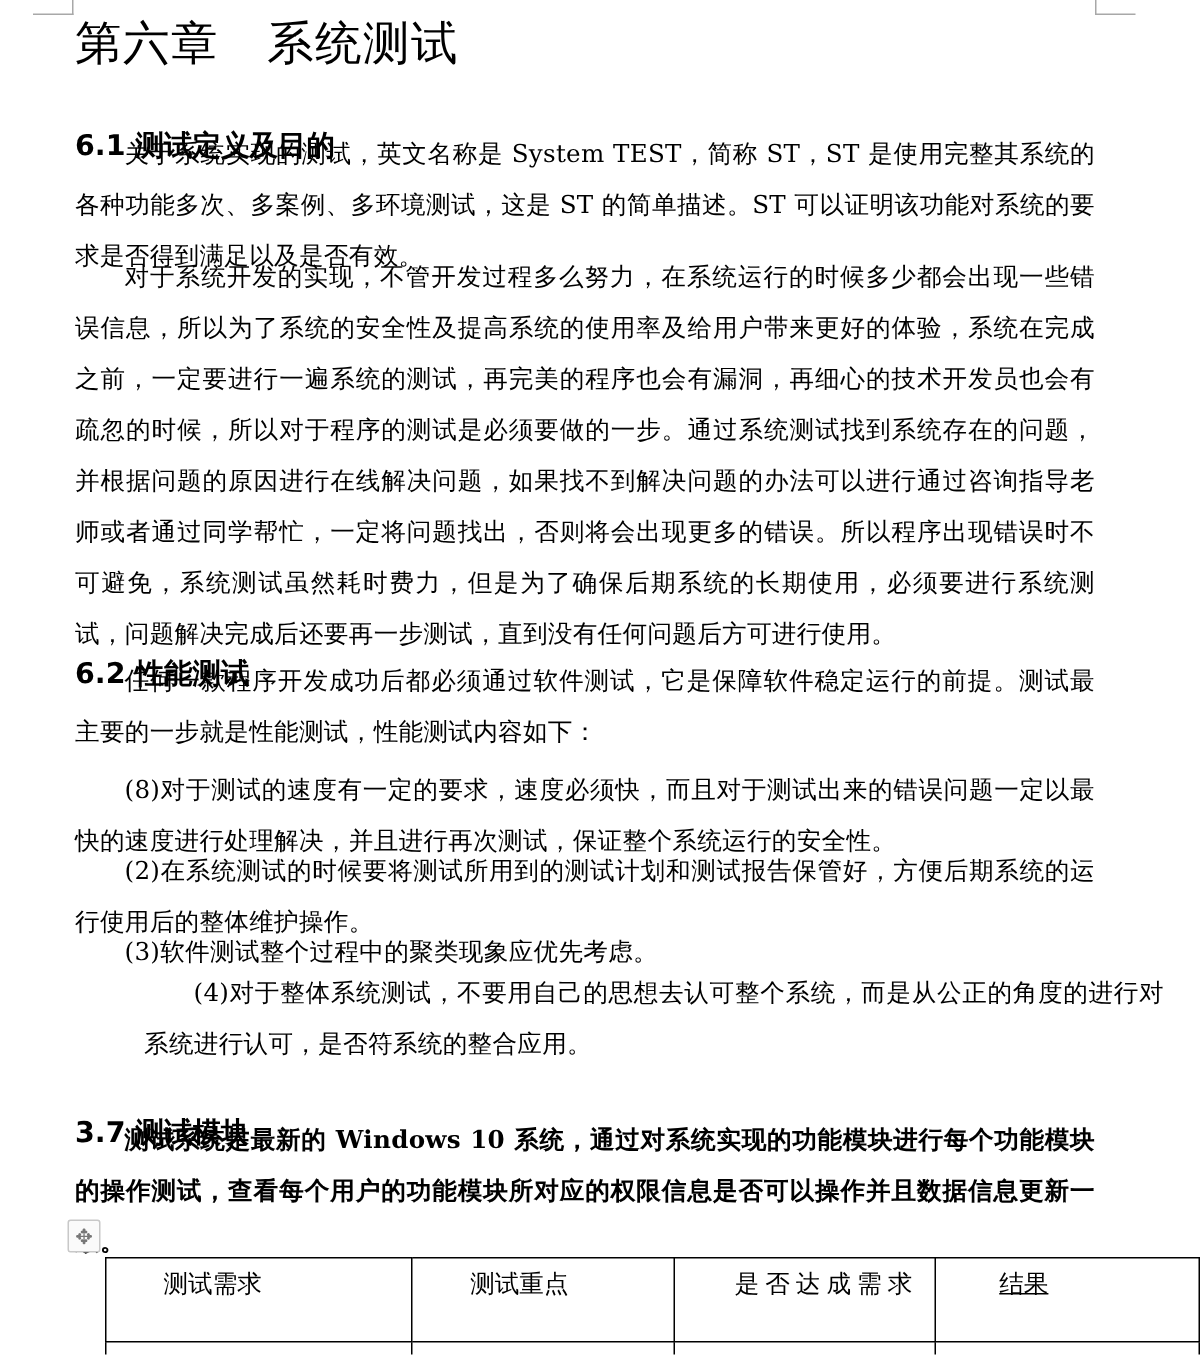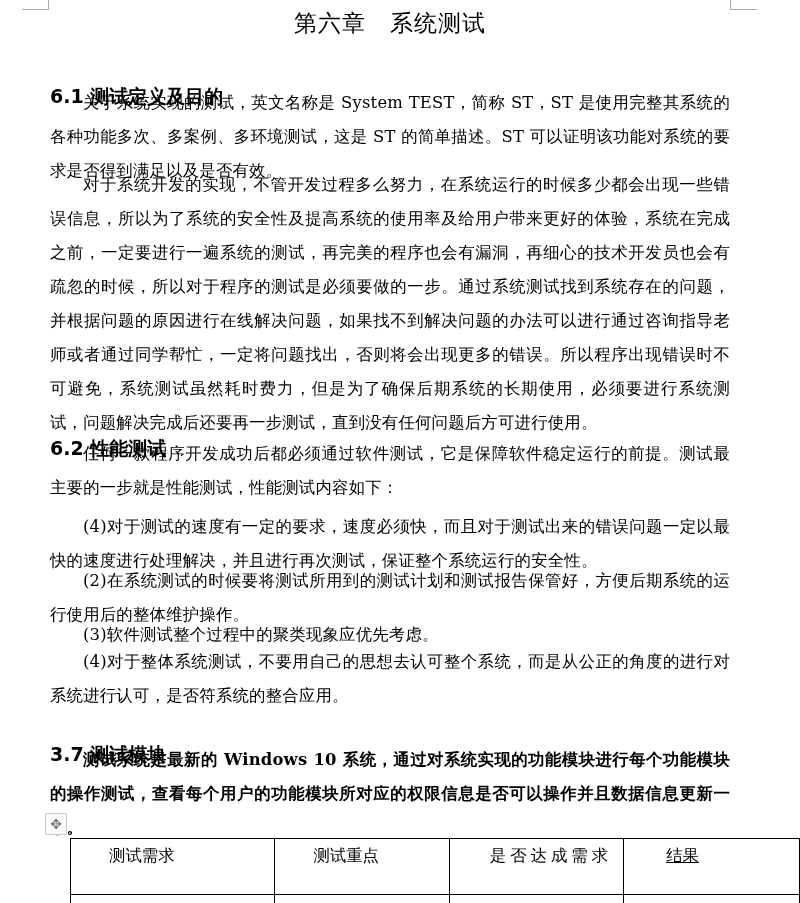--- a/index.html
+++ b/index.html
@@ -2,22 +2,22 @@
 <html><head>
 <meta charset="utf-8">
 <style>
   html, body { margin: 0; padding: 0; background: #ffffff; }
   body { width: 800px; height: 903px; overflow: hidden; position: relative;
          font-family: "DejaVu Serif", "Liberation Serif", serif; color: #000; }
   .corner { position: absolute; border-color: #a8a8a8; border-style: solid; border-width: 0; }
   .corner-tl { left: 22px; top: 0; width: 26px; height: 9px; border-right-width: 1px; border-bottom-width: 1px; }
   .corner-tr { left: 730px; top: 0; width: 26px; height: 9px; border-left-width: 1px; border-bottom-width: 1px; }
   .page { position: absolute; left: 50px; top: 0; width: 680px; }
-  .chapter-title { position: absolute; left: 0; top: 8px; width: 680px; text-align: center;
-                   font-family: Liberation Serif, serif; font-size: 23px; letter-spacing: 1px; }
+  .chapter-title { position: absolute; left: 0; top: 8px; width: 680px; 
+                   font-family: Liberation Serif, serif; font-size: 31px; letter-spacing: 1px; }
   .h2 { position: absolute; left: 0; font-family: "DejaVu Sans", "Liberation Sans", sans-serif;
         font-weight: bold; font-size: 19px; margin-top: 36px; }
   .para { position: absolute; left: 0; width: 680px; font-size: 16.4px; line-height: 34px;
           text-align: justify; text-indent: 33px; letter-spacing: 0.2px; }
   .move-handle { position: absolute; left: 45px; top: 813px; width: 20px; height: 20px;
                  border: 1px solid #c8c8c8; border-radius: 2px; background: #fafafa;
                  display: flex; align-items: center; justify-content: center; color: #777; font-size: 14px; }
   table.test-table { position: absolute; left: 70px; top: 838px; border-collapse: collapse; font-size: 16.4px; }
   table.test-table td { border: 1.3px solid #000; vertical-align: top; padding: 3px 6px; line-height: 27px; }
   .c1 { width: 183px; } .c2 { width: 148px; } .c3 { width: 145px; } .c4 { width: 145px; }
@@ -34,24 +34,24 @@
 
 <div class="page">
   <div class="chapter-title">第六章　系统测试</div>
 
   <div class="h2" style="top:48px;">6.1 测试定义及目的</div>
   <div class="para" style="top:86px;">关于系统实现的测试，英文名称是 System TEST，简称 ST，ST 是使用完整其系统的各种功能多次、多案例、多环境测试，这是 ST 的简单描述。ST 可以证明该功能对系统的要求是否得到满足以及是否有效。</div>
   <div class="para" style="top:168px;">对于系统开发的实现，不管开发过程多么努力，在系统运行的时候多少都会出现一些错误信息，所以为了系统的安全性及提高系统的使用率及给用户带来更好的体验，系统在完成之前，一定要进行一遍系统的测试，再完美的程序也会有漏洞，再细心的技术开发员也会有疏忽的时候，所以对于程序的测试是必须要做的一步。通过系统测试找到系统存在的问题，并根据问题的原因进行在线解决问题，如果找不到解决问题的办法可以进行通过咨询指导老师或者通过同学帮忙，一定将问题找出，否则将会出现更多的错误。所以程序出现错误时不可避免，系统测试虽然耗时费力，但是为了确保后期系统的长期使用，必须要进行系统测试，问题解决完成后还要再一步测试，直到没有任何问题后方可进行使用。</div>
 
   <div class="h2" style="top:400px;">6.2 性能测试</div>
   <div class="para" style="top:437px;">任何一款程序开发成功后都必须通过软件测试，它是保障软件稳定运行的前提。测试最主要的一步就是性能测试，性能测试内容如下：</div>
-  <div class="para" style="top:510px;">(4)对于测试的速度有一定的要求，速度必须快，而且对于测试出来的错误问题一定以最快的速度进行处理解决，并且进行再次测试，保证整个系统运行的安全性。</div>
+  <div class="para" style="top:510px;">(8)对于测试的速度有一定的要求，速度必须快，而且对于测试出来的错误问题一定以最快的速度进行处理解决，并且进行再次测试，保证整个系统运行的安全性。</div>
   <div class="para" style="top:564px;">(2)在系统测试的时候要将测试所用到的测试计划和测试报告保管好，方便后期系统的运行使用后的整体维护操作。</div>
   <div class="para" style="top:618px;">(3)软件测试整个过程中的聚类现象应优先考虑。</div>
-  <div class="para" style="top:645px;">(4)对于整体系统测试，不要用自己的思想去认可整个系统，而是从公正的角度的进行对系统进行认可，是否符系统的整合应用。</div>
+  <div class="para" style="top:645px;margin-left:46px;">(4)对于整体系统测试，不要用自己的思想去认可整个系统，而是从公正的角度的进行对系统进行认可，是否符系统的整合应用。</div>
 
   <div class="h2" style="top:706px;">3.7 测试模块</div>
   <div class="para" style="top:743px;font-weight:bold;">测试系统是最新的 Windows 10 系统，通过对系统实现的功能模块进行每个功能模块的操作测试，查看每个用户的功能模块所对应的权限信息是否可以操作并且数据信息更新一致。</div>
 </div>
 
 <div class="move-handle">✥</div>
 
 <table class="test-table">
   <tbody>
       <tr class="hdr">

